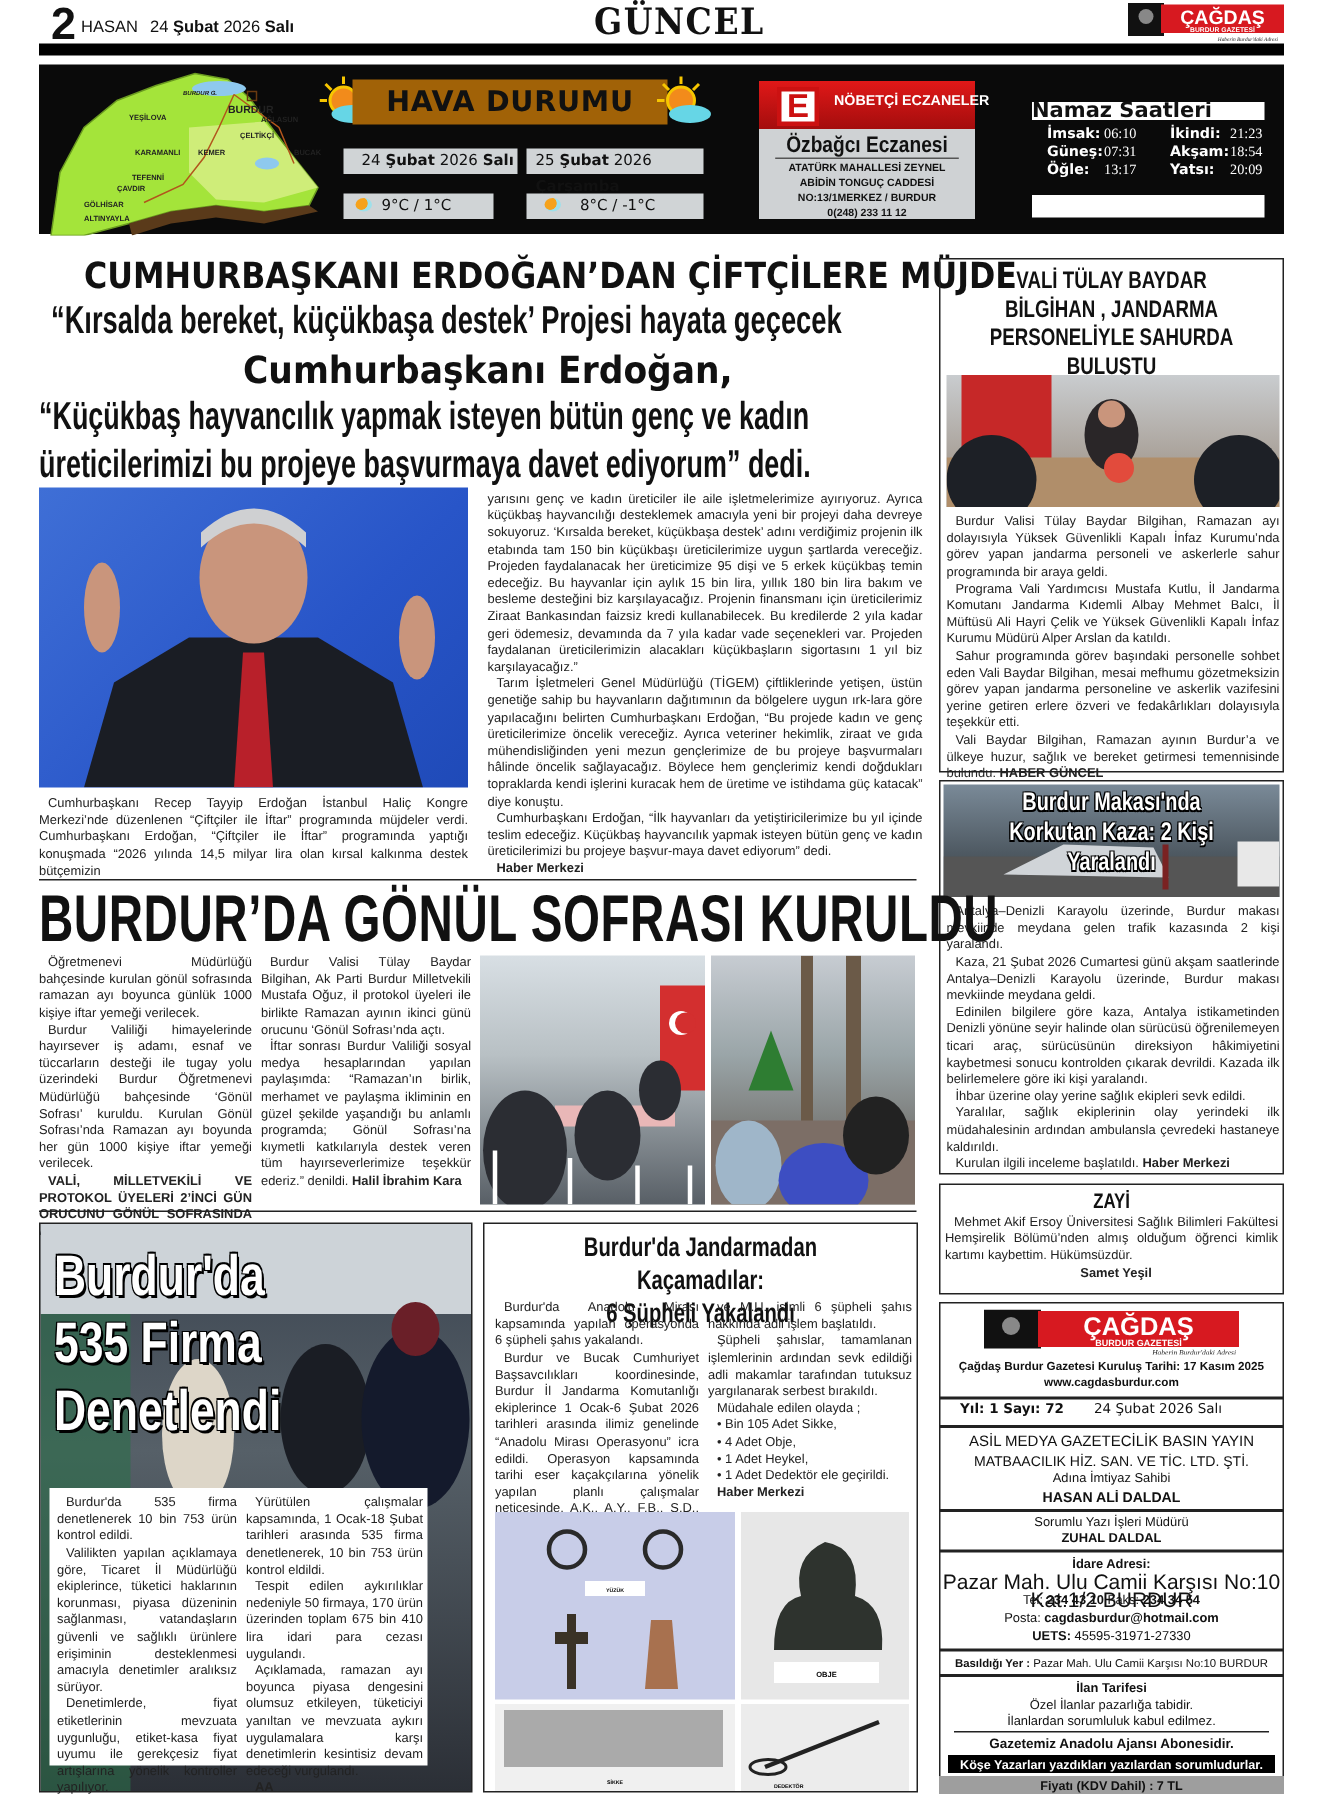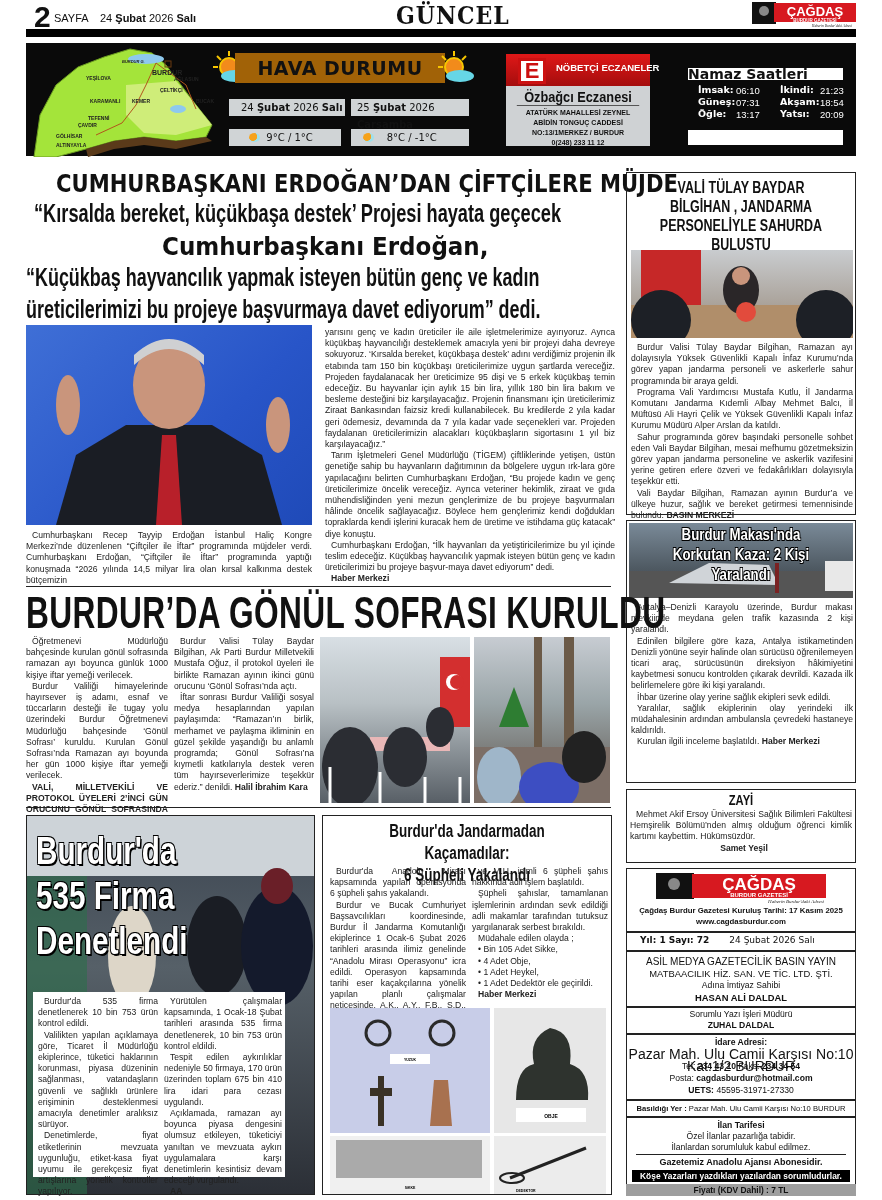--- a/index.html
+++ b/index.html
@@ -25,21 +25,21 @@
 
   #pharm-head { left: 506px; top: 54px; width: 144px; height: 32px; background: linear-gradient(#e01818, #a40d0d); }
   #pharm-e { left: 518px; top: 58px; width: 28px; height: 26px; background: #fff; border: 3px solid #c11; color: #c11; font-size: 22px; font-weight: 900; line-height: 20px; text-align: center; }
   #pharm-label { left: 556px; top: 62px; font-size: 9.5px; font-weight: bold; color: #fff; }
   #pharm-body { left: 506px; top: 86px; width: 144px; height: 60px; background: #cfd2d4; text-align: center; }
   #pharm-name { display: block; font-size: 15px; font-weight: bold; padding-top: 2px; transform: scaleX(0.85); border-bottom: 1px solid #555; }
   .pharm-line { display: block; font-size: 7px; font-weight: bold; line-height: 10px; }
   #prayer-title-bg { left: 688px; top: 68px; width: 155px; height: 12px; background: #fff; }
   #prayer-title { left: 688px; top: 66px; width: 155px; font-size: 14px; font-weight: bold; font-family: "DejaVu Sans", sans-serif; }
   .pt { font-size: 9.5px; font-weight: bold; color: #fff; font-family: "DejaVu Sans", sans-serif; }
-  .pv { font-size: 9.5px; color: #fff; font-family: Liberation Sans, sans-serif; }
+  .pv { font-size: 9.5px; color: #fff; font-family: Liberation Serif, serif; }
   #prayer-bottom { left: 688px; top: 130px; width: 155px; height: 15px; background: #fff; }
 
   
   #h1 { left: 56px; top: 170px; font-size: 24px; font-weight: bold; transform: scaleX(0.88); transform-origin: left; white-space: nowrap; font-family: "DejaVu Sans", sans-serif; }
   #h2 { left: 34px; top: 198px; font-size: 26px; font-weight: 900; transform: scaleX(0.70); transform-origin: left; white-space: nowrap; font-family: "Liberation Sans", sans-serif; }
   #h3 { left: 162px; top: 232px; font-size: 25px; font-weight: bold; font-family: "DejaVu Sans", sans-serif; transform: scaleX(0.92); transform-origin: left; white-space: nowrap; }
   #h4 { left: 26px; top: 262px; font-size: 26px; font-weight: 900; transform: scaleX(0.69); transform-origin: left; white-space: nowrap; }
   #h5 { left: 26px; top: 294px; font-size: 26px; font-weight: 900; transform: scaleX(0.69); transform-origin: left; white-space: nowrap; }
 
   #photo-erdogan { left: 26px; top: 325px; width: 286px; height: 200px; background: linear-gradient(135deg,#3f6fd6,#2855c8 60%,#1f4ab8); overflow: hidden; }
@@ -92,21 +92,21 @@
   #jan-box { left: 322px; top: 815px; width: 290px; height: 380px; }
   #jan-title { left: 322px; top: 820px; width: 290px; text-align: center; font-size: 18px; font-weight: 900; line-height: 22px; transform: scaleX(0.75); }
   #jan-col1 { left: 330px; top: 866px; width: 136px; }
   #jan-col2 { left: 472px; top: 866px; width: 136px; }
   #jan-photos { left: 330px; top: 1008px; width: 276px; height: 186px; }
 </style>
 </head>
 <body>
 
 <div class="abs" id="page-num">2</div>
-<div class="abs" id="page-label">SAYFA</div>
+<div class="abs" id="page-label">HASAN</div>
 <div class="abs" id="page-date">
   <span>24</span>
   <b>Şubat</b>
   <span>2026</span>
   <b>Salı</b>
 </div>
 <div class="abs" id="section-title">GÜNCEL</div>
 <div class="abs" id="logo-top">
   <svg width="104" height="26" viewBox="0 0 104 26">
     <rect x="0" y="0" width="24" height="22" fill="#111"></rect>
@@ -172,21 +172,21 @@
       <circle cx="16" cy="17" r="9" fill="#f28b1b" stroke="#f7c600" stroke-width="2"></circle>
       <ellipse cx="22" cy="26" rx="14" ry="6" fill="#66d6e6"></ellipse>
     </svg>
 </div>
 <div class="abs wx-box" style="left:229px;top:99px;width:116px">
   <span>24</span> <b>Şubat</b> <span>2026</span> <b>Salı</b>
 </div>
 <div class="abs wx-box" style="left:351px;top:99px;width:118px;padding-left:6px">
   <span>25</span> <b>Şubat</b> <span>2026</span> <b>Çarşamba</b>
 </div>
-<div class="abs wx-box" style="left:229px;top:129px;width:112px;padding-left:20px">
+<div class="abs wx-box" style="left:229px;top:129px;width:100px;padding-left:8px">
   <span style="display:inline-block;width:11px;height:9px;border-radius:50%;background:radial-gradient(circle at 35% 40%,#f6a21b 45%,#9fe0ea 50%);vertical-align:-1px"></span>&nbsp;&nbsp;<span>9°C / 1°C</span>
 </div>
 <div class="abs wx-box" style="left:351px;top:129px;width:118px;padding-left:12px">
   <span style="display:inline-block;width:11px;height:9px;border-radius:50%;background:radial-gradient(circle at 35% 40%,#f6a21b 45%,#9fe0ea 50%);vertical-align:-1px"></span>&nbsp;&nbsp;&nbsp;&nbsp;<span>8°C / -1°C</span>
 </div>
 
 <div class="abs" id="pharm-head"></div>
 <div class="abs" id="pharm-e">E</div>
 <div class="abs" id="pharm-label">NÖBETÇİ ECZANELER</div>
 <div class="abs" id="pharm-body">
@@ -248,38 +248,39 @@
     <circle cx="110" cy="26" r="9" fill="#c9957c"></circle>
     <ellipse cx="30" cy="70" rx="30" ry="30" fill="#1d2026"></ellipse>
     <ellipse cx="195" cy="70" rx="30" ry="30" fill="#1d2026"></ellipse>
     <circle cx="115" cy="62" r="10" fill="#e24b3c"></circle>
   </svg>
 </div>
 <div class="abs body-text" id="vali-text">
   <p>Burdur Valisi Tülay Baydar Bilgihan, Ramazan ayı dolayısıyla Yüksek Güvenlikli Kapalı İnfaz Kurumu’nda görev yapan jandarma personeli ve askerlerle sahur programında bir araya geldi.</p>
   <p>Programa Vali Yardımcısı Mustafa Kutlu, İl Jandarma Komutanı Jandarma Kıdemli Albay Mehmet Balcı, İl Müftüsü Ali Hayri Çelik ve Yüksek Güvenlikli Kapalı İnfaz Kurumu Müdürü Alper Arslan da katıldı.</p>
   <p>Sahur programında görev başındaki personelle sohbet eden Vali Baydar Bilgihan, mesai mefhumu gözetmeksizin görev yapan jandarma personeline ve askerlik vazifesini yerine getiren erlere özveri ve fedakârlıkları dolayısıyla teşekkür etti.</p>
-  <p><span>Vali Baydar Bilgihan, Ramazan ayının Burdur’a ve ülkeye huzur, sağlık ve bereket getirmesi temennisinde bulundu.</span> <b>BASIN MERKEZİ</b></p>
+  <p><span>Vali Baydar Bilgihan, Ramazan ayının Burdur’a ve ülkeye huzur, sağlık ve bereket getirmesi temennisinde bulundu.</span> <b>HABER GÜNCEL</b></p>
 </div>
 
 <div class="abs box" id="kaza-box"></div>
 <div class="abs" id="kaza-photo">
   <svg width="224" height="75" viewBox="0 0 224 75">
     <rect x="0" y="48" width="224" height="27" fill="#555"></rect>
     <path d="M40 60 L80 40 L140 42 L150 62 Z" fill="#d0d4d8"></path>
     <rect x="196" y="38" width="28" height="30" fill="#e8e8e8"></rect>
     <rect x="146" y="40" width="4" height="30" fill="#7a2222"></rect>
   </svg>
 </div>
 <div class="abs" id="kaza-title">
   <div>Burdur Makası'nda</div>
   <div>Korkutan Kaza: 2 Kişi Yaralandı</div>
 </div>
 <div class="abs body-text" id="kaza-text">
   <p>Antalya–Denizli Karayolu üzerinde, Burdur makası mevkiinde meydana gelen trafik kazasında 2 kişi yaralandı.</p>
+  <p>Kaza, 21 Şubat 2026 Cumartesi günü akşam saatlerinde Antalya–Denizli Karayolu üzerinde, Burdur makası mevkiinde meydana geldi.</p>
   <p>Edinilen bilgilere göre kaza, Antalya istikametinden Denizli yönüne seyir halinde olan sürücüsü öğrenilemeyen ticari araç, sürücüsünün direksiyon hâkimiyetini kaybetmesi sonucu kontrolden çıkarak devrildi. Kazada ilk belirlemelere göre iki kişi yaralandı.</p>
   <p>İhbar üzerine olay yerine sağlık ekipleri sevk edildi.</p>
   <p>Yaralılar, sağlık ekiplerinin olay yerindeki ilk müdahalesinin ardından ambulansla çevredeki hastaneye kaldırıldı.</p>
   <p><span>Kurulan ilgili inceleme başlatıldı.</span> <b>Haber Merkezi</b></p>
 </div>
 
 <div class="abs box" id="zayi-box"></div>
 <div class="abs" id="zayi-title">ZAYİ</div>
 <div class="abs body-text" id="zayi-text">
   <p>Mehmet Akif Ersoy Üniversitesi Sağlık Bilimleri Fakültesi Hemşirelik Bölümü’nden almış olduğum öğrenci kimlik kartımı kaybettim. Hükümsüzdür.</p>

